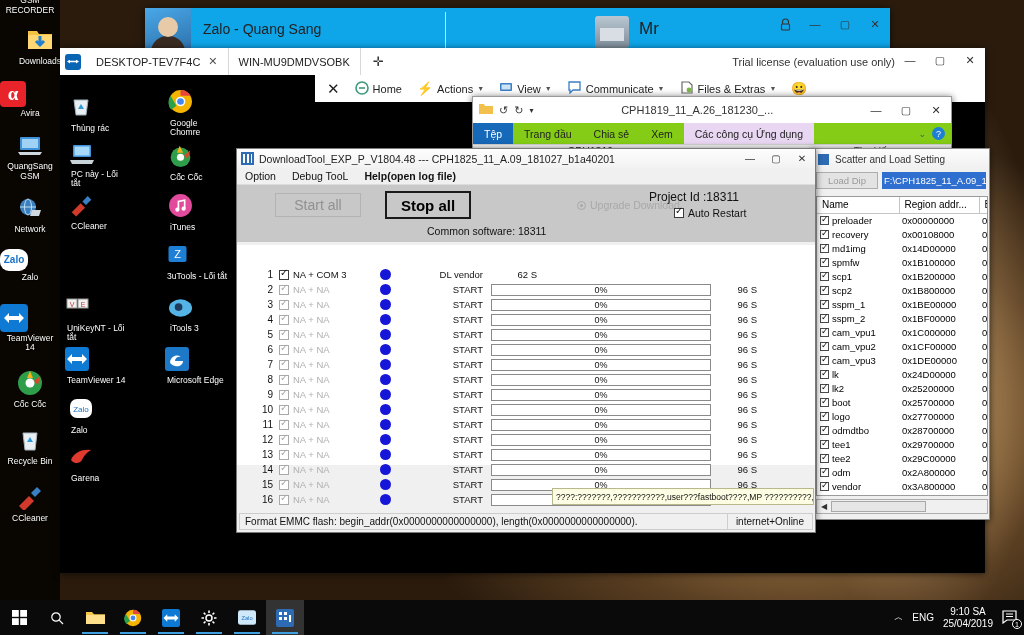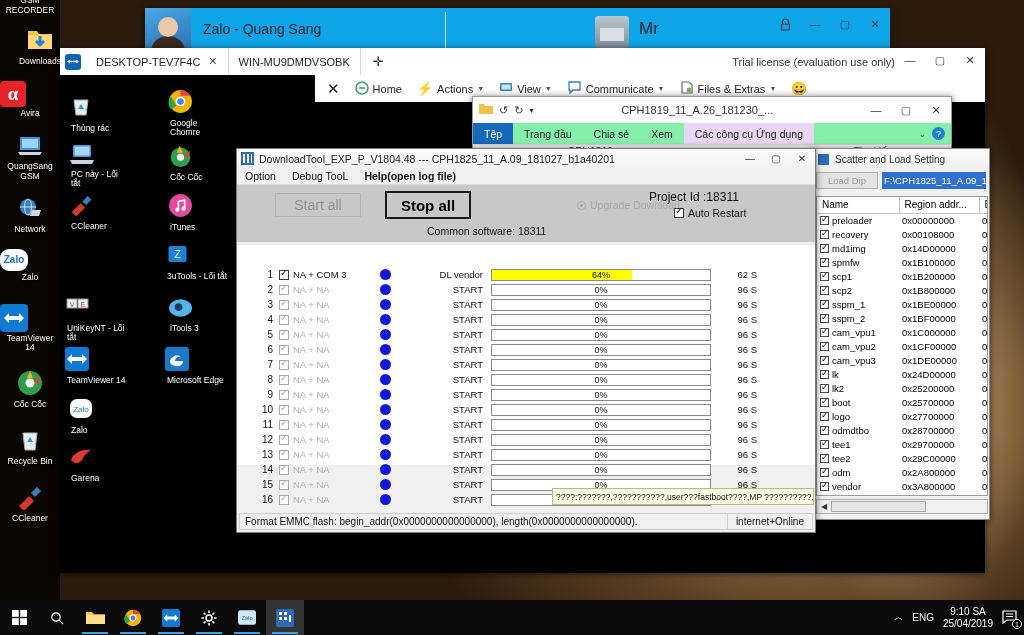--- a/index.html
+++ b/index.html
@@ -90,21 +90,21 @@
   
   .inner-icon{ position:absolute; width:60px; text-align:left; color:#fff; font-size:8.5px; line-height:9.5px; }
   .inner-icon .gl{ display:block; margin:0 auto 2px; }
   
   #explorer-window{ left:472px; top:96px; width:480px; height:300px; background:#f0f0f0; z-index:7;
      border:1px solid #9a9a9a; }
   #ex-titlebar{ height:26px; background:#fff; display:flex; align-items:center; }
   #ex-qat{ display:flex; align-items:center; gap:6px; padding-left:6px; font-size:11px; color:#333; }
   #ex-title{ margin-left:auto; margin-right:auto; font-size:11px; color:#333; }
   #ex-ctl{ display:flex; }
-  #ex-ribbon{ height:22px; display:flex; align-items:stretch; background:#86efac;
+  #ex-ribbon{ height:22px; display:flex; align-items:stretch; background:#84cc16;
      border-bottom:1px solid #d4d4d4; }
   .rtab{ display:flex;align-items:center;padding:0 11px;font-size:10.5px;color:#222; }
   .rtab.file{ background:#1668b8; color:#fff; }
   .rtab.ctx{ background:#e9d6f2; }
   #ex-ribbon-right{ margin-left:auto; display:flex; align-items:center; gap:6px; padding-right:6px; }
   #ex-addressbar{ height:25px; background:#f5f5f5; display:flex; align-items:center; gap:5px;
      padding:0 4px; border-bottom:1px solid #dcdcdc; }
   .navb{ width:16px;text-align:center;font-size:12px;color:#555; }
   #ex-crumbs{ flex:1; height:19px; background:#fff; border:1px solid #b5b5b5; display:flex;
      align-items:center; gap:5px; padding:0 4px; font-size:10.5px; color:#222; }
@@ -743,24 +743,20 @@
       <div class="drow" style="top: 22px;">
         <span class="num">1</span>
         <span class="chk">
           <span class="cbx"></span>
           <span class="lbl">NA + COM 3</span>
         </span>
         <span class="dot">
           <i style="background: rgb(22, 22, 216);"></i>
         </span>
         <span class="stage">DL vendor</span>
-        <span class="bar">
-          <span class="fill" style="width: 64%; background: rgb(255, 255, 0);"></span>
-          <span class="pct">64%</span>
-        </span>
         <span class="time">62 S</span>
       </div>
       <div class="drow inactive" style="top: 37px;">
         <span class="num">2</span>
         <span class="chk">
           <span class="cbx dim"></span>
           <span class="lbl">NA + NA</span>
         </span>
         <span class="dot">
           <i style="background: rgb(22, 22, 216);"></i>

